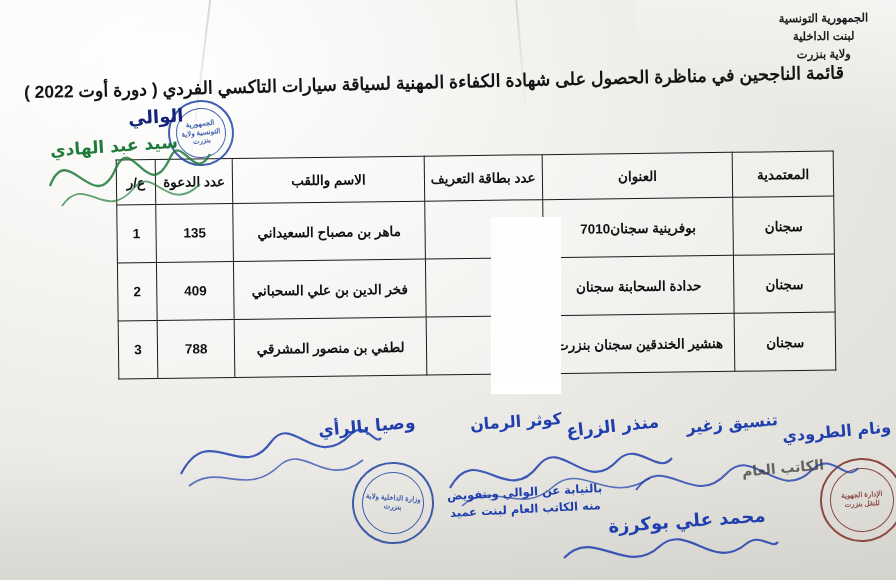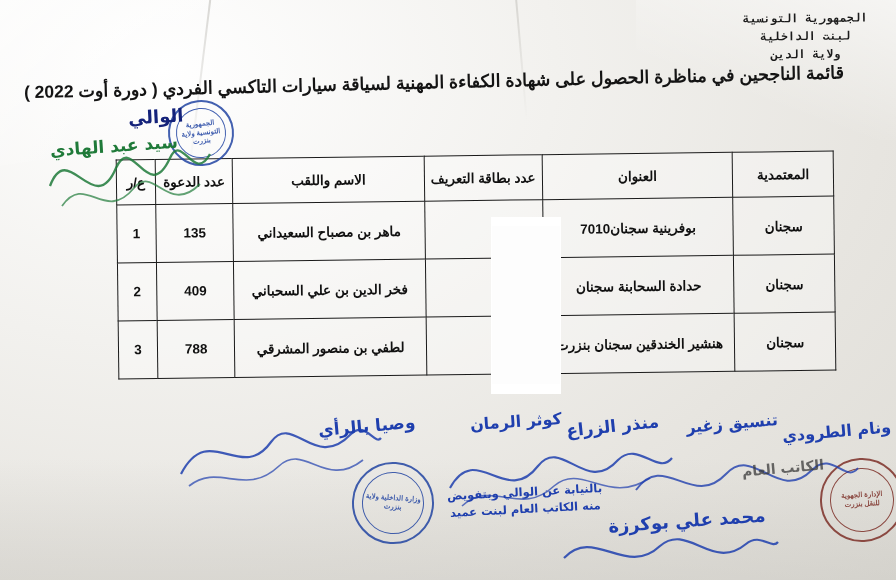--- a/index.html
+++ b/index.html
@@ -67,21 +67,21 @@
     top: 10px;
     right: 28px;
     text-align: center;
     direction: rtl;
     color: #1b1b1b;
     font-size: 11.5px;
     line-height: 1.55;
     font-weight: bold;
     transform: rotate(-0.6deg);
   }
-  .letterhead div { white-space: nowrap; font-family: Liberation Mono, monospace; }
+  .letterhead div { white-space: nowrap; }
 
   
   .doc-title {
     position: absolute;
     top: 72px;
     right: 52px;
     left: 52px;
     direction: rtl;
     text-align: center;
     font-size: 17.5px;
@@ -223,21 +223,21 @@
 
   <div class="shade-top-left"></div>
   <div class="shade-top-right"></div>
   <div class="shade-bottom"></div>
   <div class="crease-1"></div>
   <div class="crease-2"></div>
 
   <div class="letterhead">
     <div>الجمهورية التونسية</div>
     <div>لبنت الداخلية</div>
-    <div>ولاية الدين</div>
+    <div>ولاية بنزرت</div>
   </div>
 
   <div class="doc-title">قائمة الناجحين في مناظرة الحصول على شهادة الكفاءة المهنية لسياقة سيارات التاكسي الفردي ( دورة أوت 2022 )</div>
 
   <div class="table-wrap">
     <table class="results">
       <thead>
         <tr>
           <th class="col-deleg">المعتمدية</th>
           <th class="col-addr">العنوان</th>

